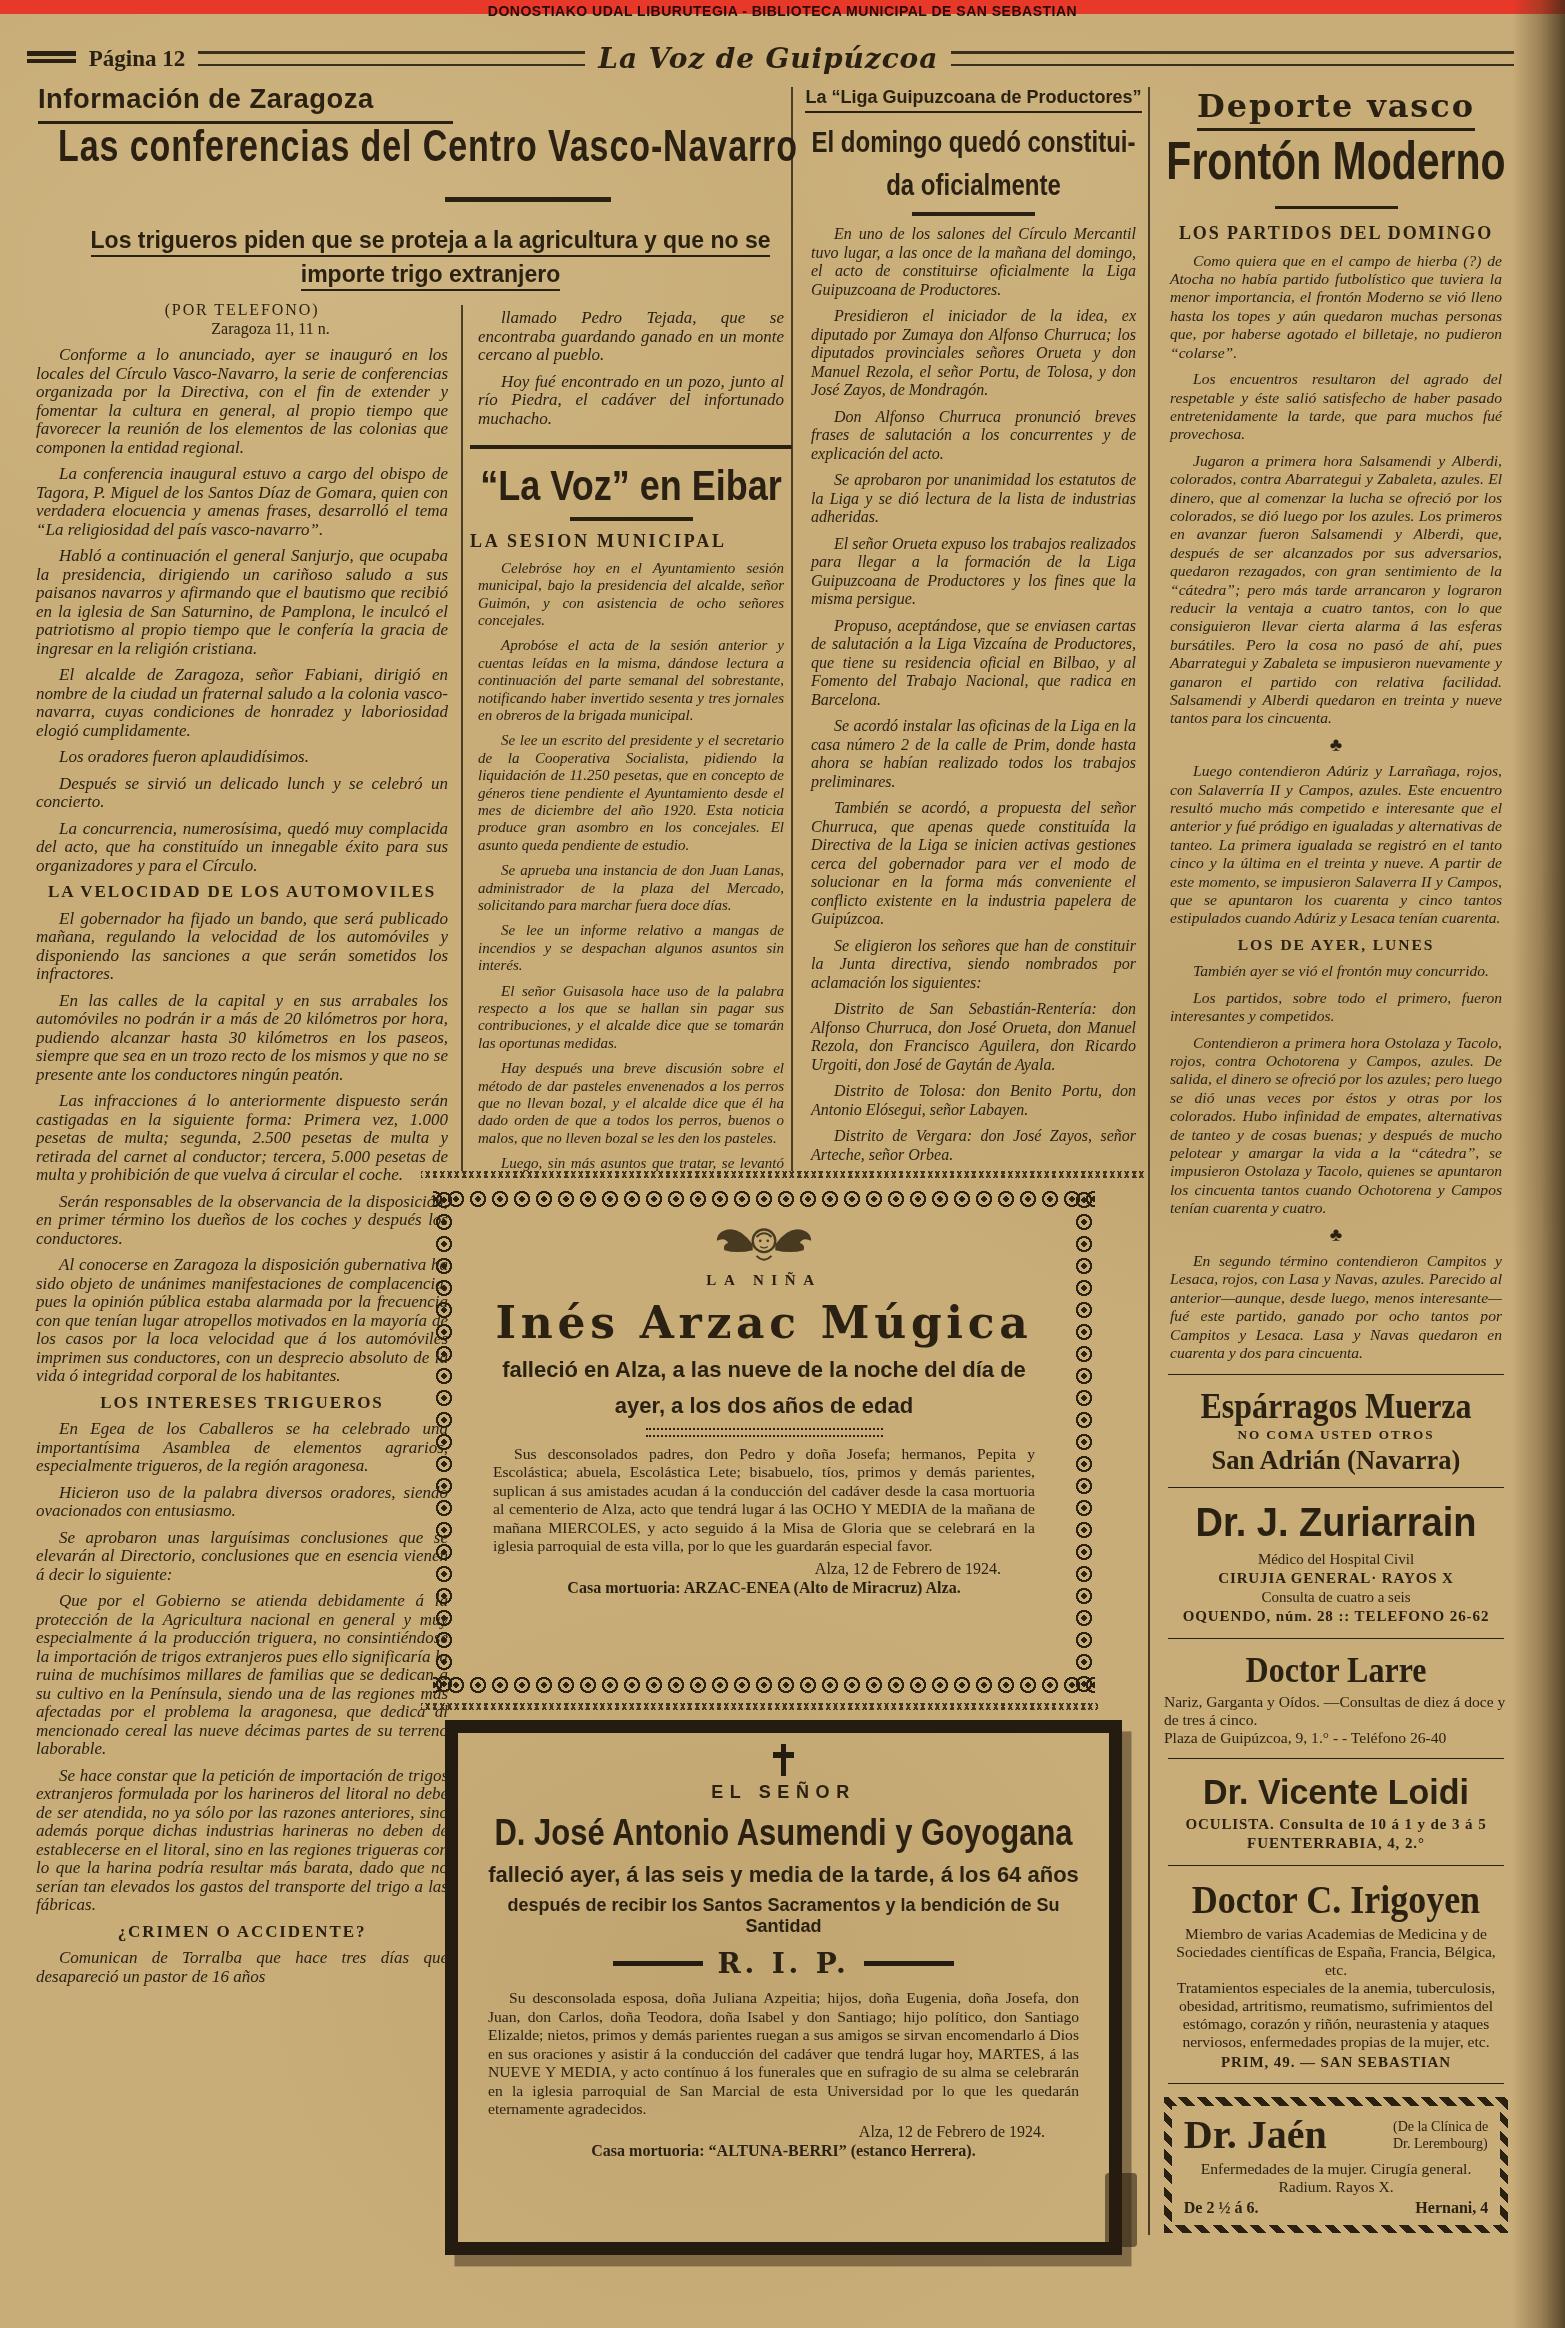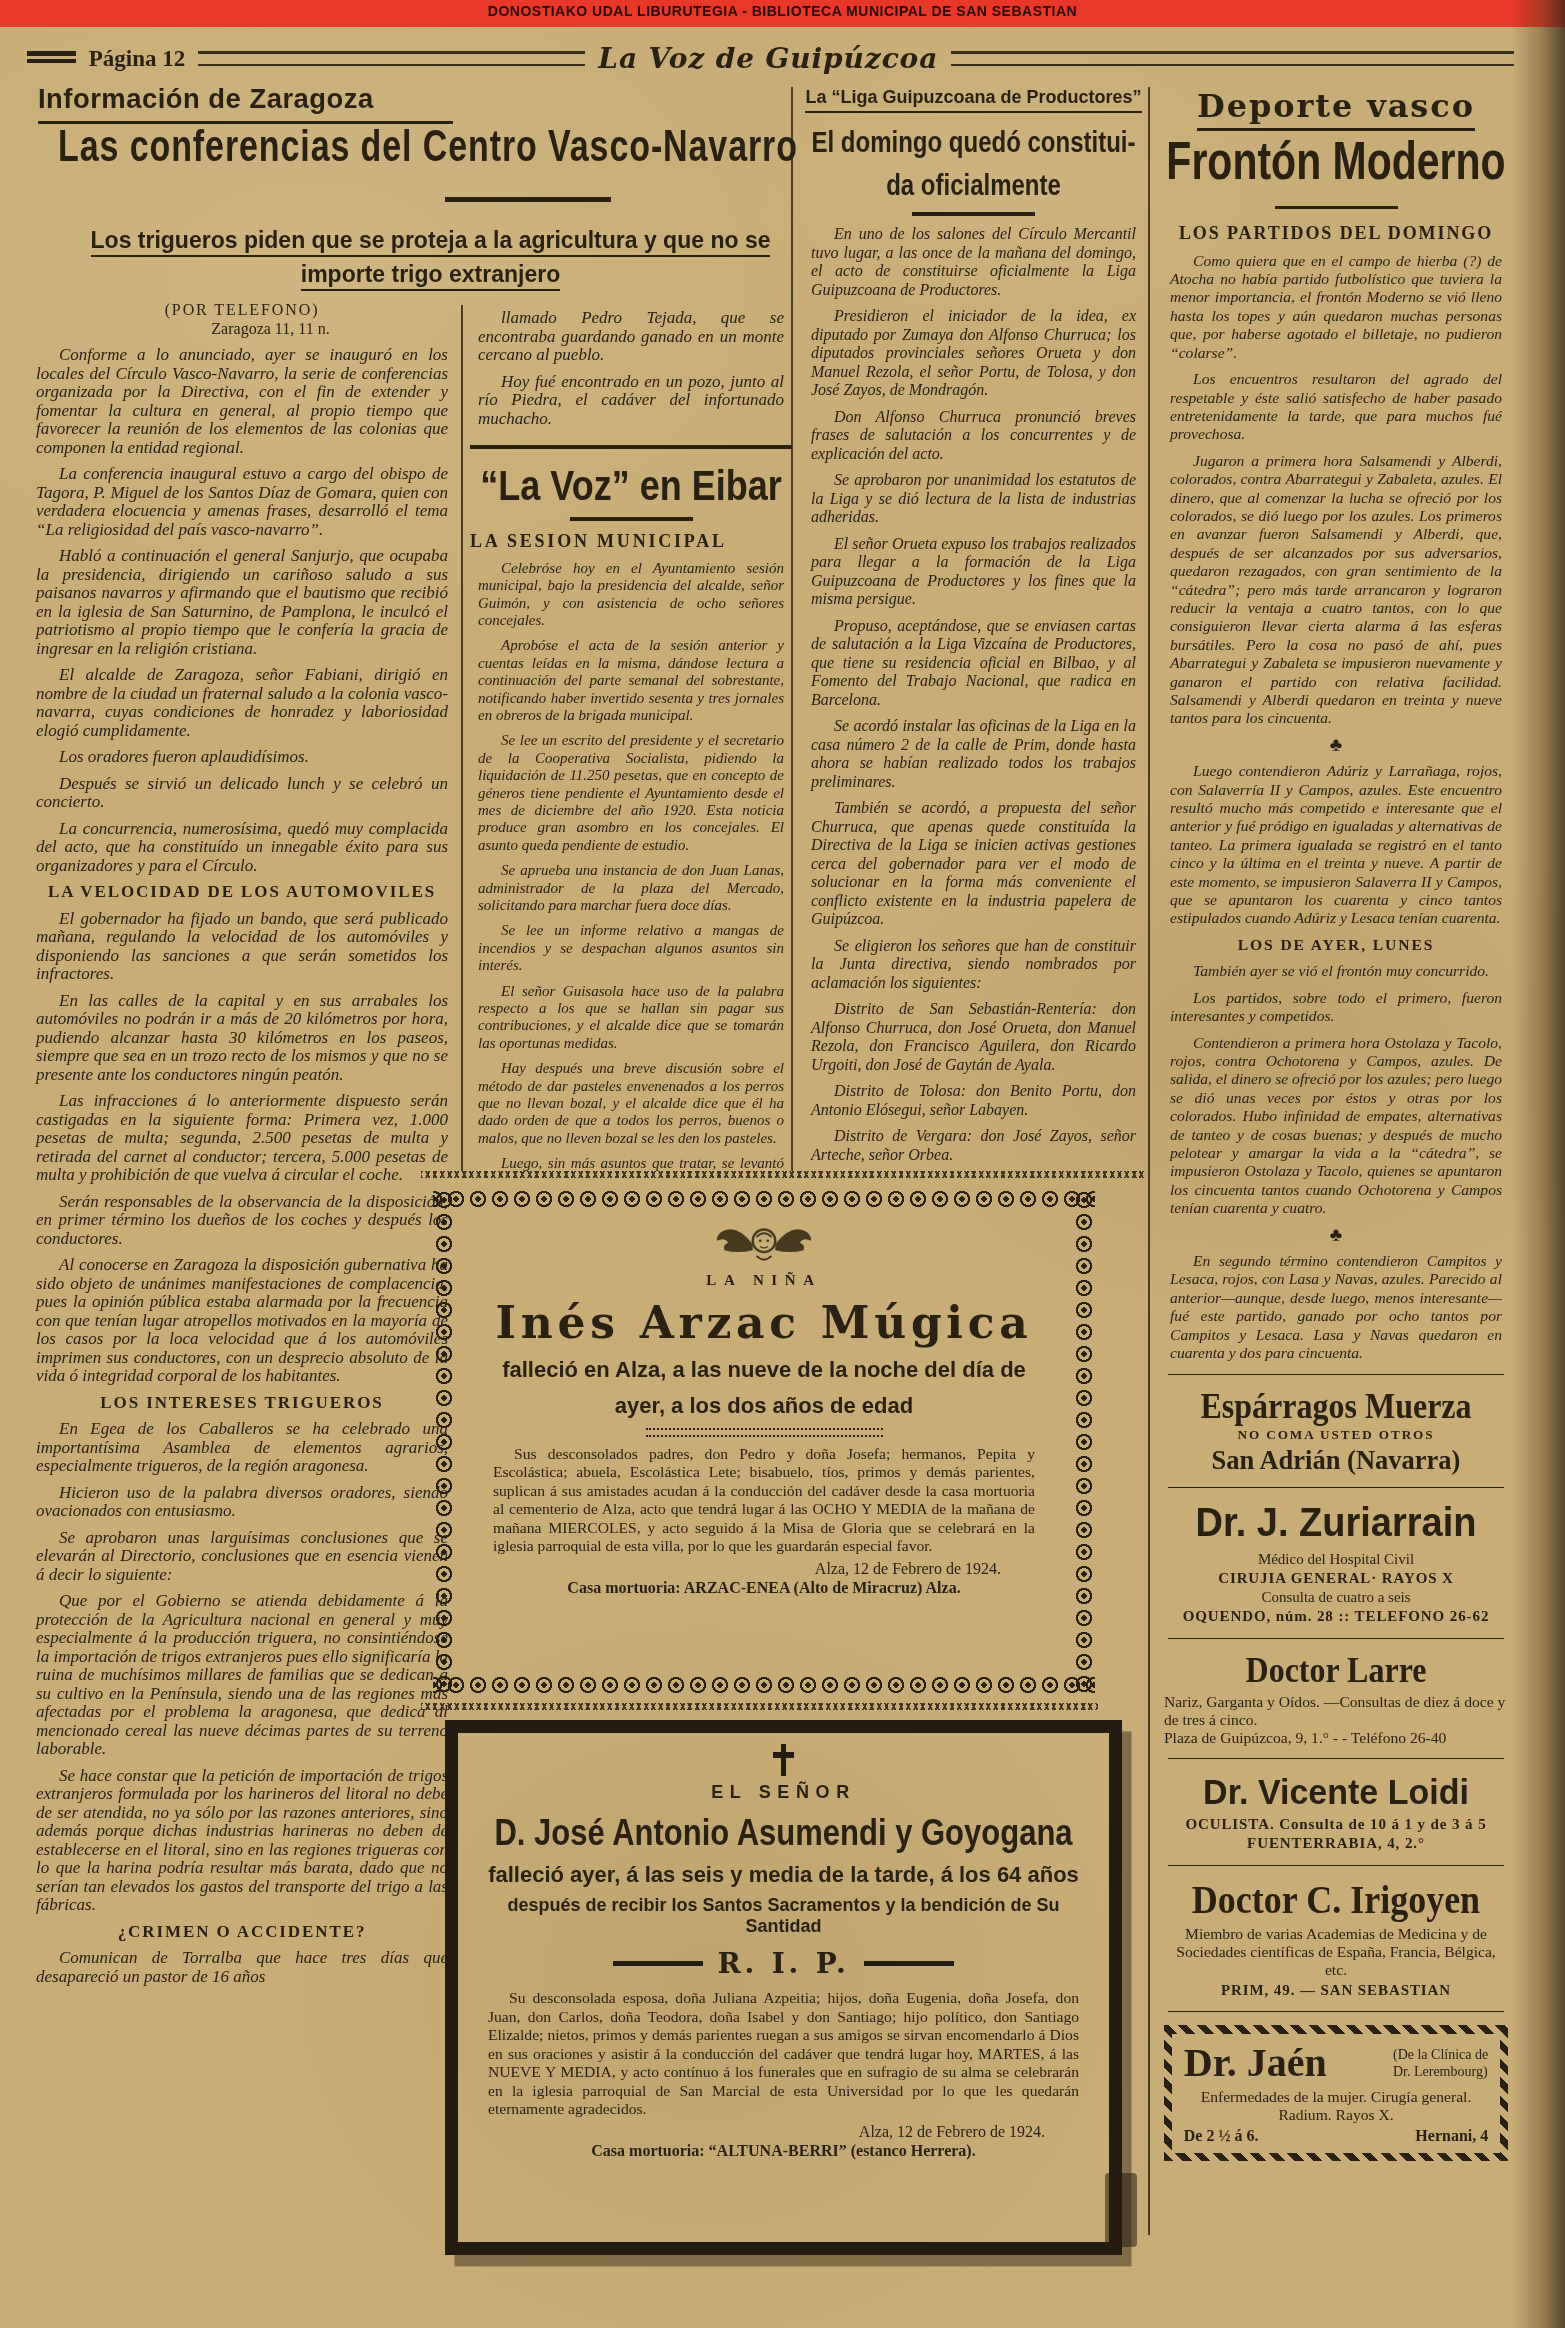--- a/index.html
+++ b/index.html
@@ -7,21 +7,21 @@
   }
   html,body{margin:0;padding:0;background:#8a7350;}
   .page{position:relative;width:1565px;height:2328px;margin:0 auto;overflow:hidden;
     background-color:var(--paper);
     background-image:
       radial-gradient(ellipse 852px 568px at 20% 12%, rgba(255,240,200,.12), transparent 60%),
       radial-gradient(ellipse 662px 473px at 80% 45%, rgba(120,90,45,.13), transparent 60%),
       radial-gradient(ellipse 757px 662px at 45% 85%, rgba(120,90,45,.10), transparent 60%),
       radial-gradient(ellipse 473px 284px at 65% 8%, rgba(255,240,200,.09), transparent 60%);
     font-family:"Liberation Serif", serif; color:var(--ink);}
-  .banner{position:absolute;top:0;left:0;right:0;height:27px;background:var(--red);
+  .banner{position:absolute;top:0;left:0;right:0;height:14px;background:var(--red);
     color:#2a0a06;text-align:center;font:bold 14px/23px "Liberation Sans",sans-serif;letter-spacing:0.5px;}
   .masthead{position:absolute;top:34px;left:0;right:51px;height:49px;display:flex;align-items:center;gap:13.2px;padding-left:26.5px;}
   .tick{width:49px;height:15px;background:repeating-linear-gradient(var(--ink) 0 4.7px, transparent 4.7px 7.6px);}
   .pageno{font:bold 23px "Liberation Serif",serif;white-space:nowrap;}
   .mrule{height:10.4px;border-top:3.8px solid var(--ink);border-bottom:2.8px solid var(--ink);opacity:.9;}
   .mrule.a{flex:2.2;} .mrule.b{flex:3.2;}
   .mast-title{font:bold italic 28px "DejaVu Serif",serif;white-space:nowrap;letter-spacing:0.9px;}
   
   .vrule{position:absolute;width:1.9px;background:var(--ink);opacity:.8;}
   
@@ -261,20 +261,21 @@
     <div class="ad-rule"></div>
     <div class="ad">
       <div class="ad-title-sans" style="font-size:34px;">Dr. Vicente Loidi</div>
       <div class="ad-line caps" style="margin-top:5.7px;">OCULISTA. Consulta de 10 á 1 y de 3 á 5</div>
       <div class="ad-line caps">FUENTERRABIA, 4, 2.°</div>
     </div>
     <div class="ad-rule"></div>
     <div class="ad">
       <div class="ad-title-lg" style="font-size:36px;">Doctor C. Irigoyen</div>
       <div class="ad-body" style="margin-top:5.7px;">Miembro de varias Academias de Medicina y de Sociedades científicas de España, Francia, Bélgica, etc.</div>
+      <div class="ad-body">Tratamientos especiales de la anemia, tuberculosis, obesidad, artritismo, reumatismo, sufrimientos del estómago, corazón y riñón, neurastenia y ataques nerviosos, enfermedades propias de la mujer, etc.</div>
       <div class="ad-line caps" style="margin-top:2px;">PRIM, 49. — SAN SEBASTIAN</div>
     </div>
     <div class="ad-rule"></div>
     <div class="jaen-outer">
       <div class="jaen-inner">
         <div class="jaen-top">
           <div class="jaen-title">Dr. Jaén</div>
           <div class="jaen-note">
             <div>(De la Clínica de</div>
             <div>Dr. Lerembourg)</div>

